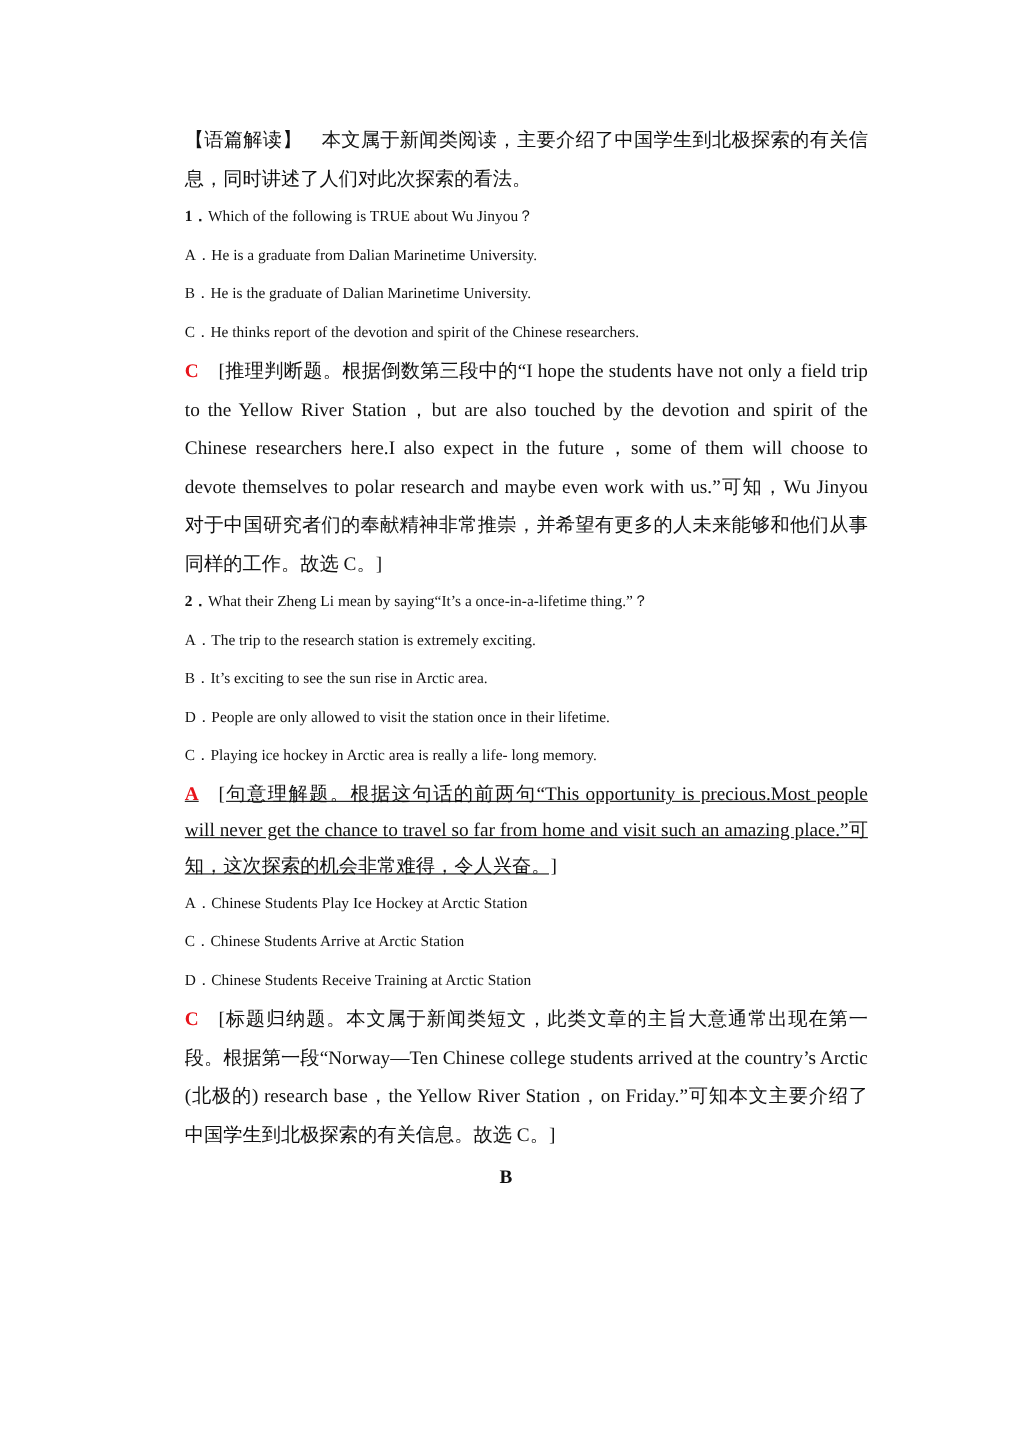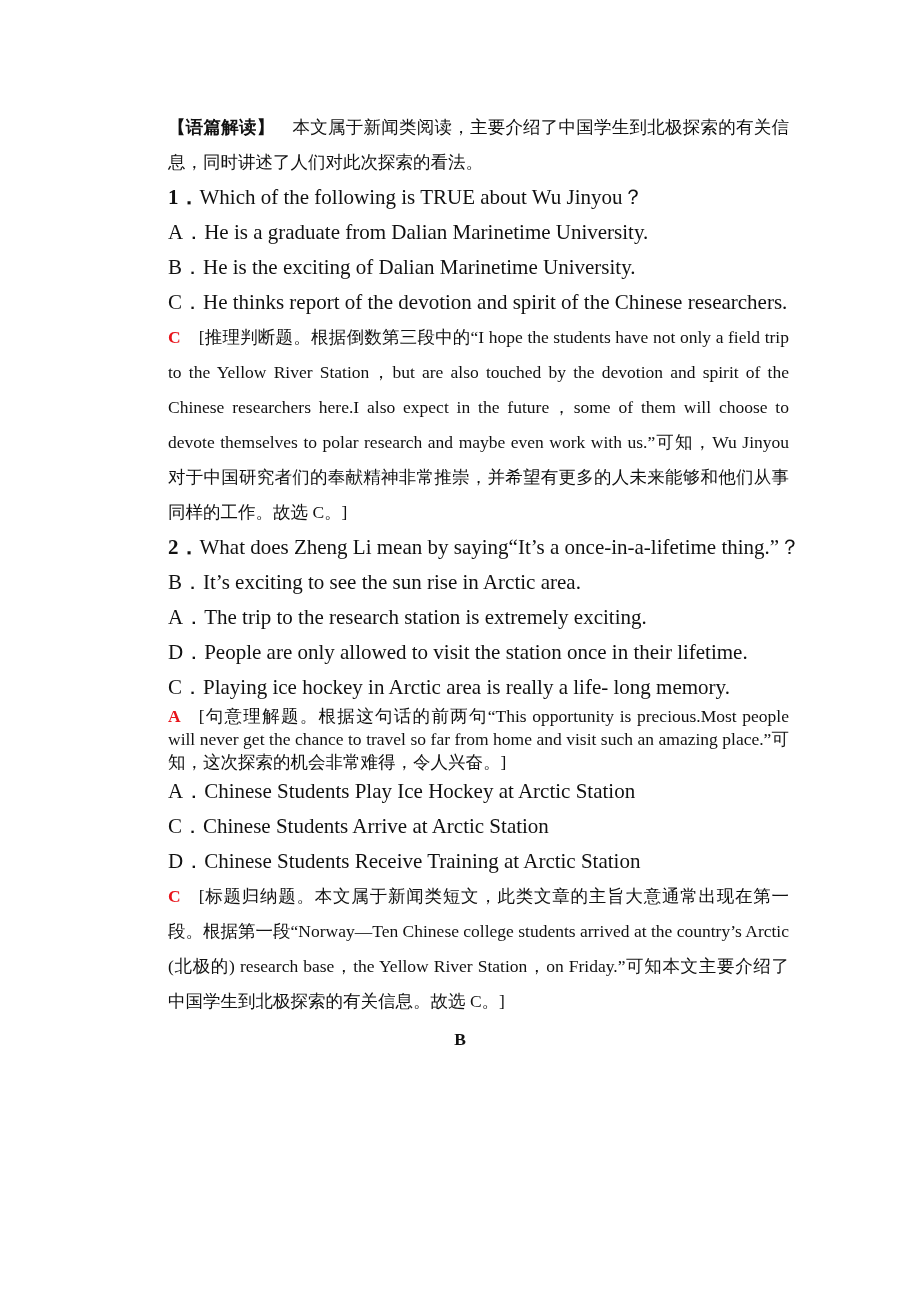--- a/index.html
+++ b/index.html
@@ -1,48 +1,48 @@
 <!DOCTYPE html>
 <html><head>
 <meta charset="utf-8">
 <style>
   html, body { margin:0; padding:0; background:#ffffff; }
   body { width:920px; height:1302px; position:relative; overflow:hidden;
          font-family:"Liberation Serif","DejaVu Serif",serif; color:#111; }
   .page { position:absolute; left:131px; top:110px; width:658px; }
-  .line { font-size:21px; line-height:35px; height:35px; white-space:nowrap; }
+  .line { font-size:14px; line-height:35px; height:35px; white-space:nowrap; }
   .para { font-size:17.5px; line-height:35px; text-align:justify; }
   .ind { padding-left:37px; }
   .ans { color:#e8141b; font-weight:bold; margin-right:18px; }
-  .head { font-weight:bold; margin-right:18px; }
+  .head { font-weight:normal; margin-right:18px; }
   .center { text-align:center; font-weight:bold; font-size:17.5px; line-height:35px; margin-top:3px; }
   .num { font-weight:bold; }
 </style>
 </head>
 <body>
 
 <div class="page">
 
   <div class="para ind"><span class="head">【语篇解读】</span><span>本文属于新闻类阅读，主要介绍了中国学生到北极探索的有关信息，同时讲述了人们对此次探索的看法。</span></div>
 
   <div>
     <div class="line ind"><span class="num">1．</span><span>Which of the following is TRUE about Wu Jinyou？</span></div>
     <div class="line ind">A．He is a graduate from Dalian Marinetime University.</div>
-    <div class="line ind">B．He is the exciting of Dalian Marinetime University.</div>
+    <div class="line ind">B．He is the graduate of Dalian Marinetime University.</div>
     <div class="line ind">C．He thinks report of the devotion and spirit of the Chinese researchers.</div>
     <div class="para ind"><span class="ans">C</span><span>[推理判断题。根据倒数第三段中的“I hope the students have not only a field trip to the Yellow River Station，but are also touched by the devotion and spirit of the Chinese researchers here.I also expect in the future，some of them will choose to devote themselves to polar research and maybe even work with us.”可知，Wu Jinyou 对于中国研究者们的奉献精神非常推崇，并希望有更多的人未来能够和他们从事同样的工作。故选 C。]</span></div>
   </div>
 
   <div>
-    <div class="line ind"><span class="num">2．</span><span>What does Zheng Li mean by saying“It’s a once-in-a-lifetime thing.”？</span></div>
+    <div class="line ind"><span class="num">2．</span><span>What their Zheng Li mean by saying“It’s a once-in-a-lifetime thing.”？</span></div>
+    <div class="line ind">A．The trip to the research station is extremely exciting.</div>
     <div class="line ind">B．It’s exciting to see the sun rise in Arctic area.</div>
-    <div class="line ind">A．The trip to the research station is extremely exciting.</div>
     <div class="line ind">D．People are only allowed to visit the station once in their lifetime.</div>
     <div class="line ind">C．Playing ice hockey in Arctic area is really a life- long memory.</div>
-    <div class="para ind" style="line-height:23px;"><span class="ans">A</span><span>[句意理解题。根据这句话的前两句“This opportunity is precious.Most people will never get the chance to travel so far from home and visit such an amazing place.”可知，这次探索的机会非常难得，令人兴奋。]</span></div>
+    <div class="para ind" style="line-height:33px;text-decoration:underline;"><span class="ans">A</span><span>[句意理解题。根据这句话的前两句“This opportunity is precious.Most people will never get the chance to travel so far from home and visit such an amazing place.”可知，这次探索的机会非常难得，令人兴奋。]</span></div>
   </div>
 
   <div>
     <div class="line ind">A．Chinese Students Play Ice Hockey at Arctic Station</div>
     <div class="line ind">C．Chinese Students Arrive at Arctic Station</div>
     <div class="line ind">D．Chinese Students Receive Training at Arctic Station</div>
     <div class="para ind"><span class="ans">C</span><span>[标题归纳题。本文属于新闻类短文，此类文章的主旨大意通常出现在第一段。根据第一段“Norway—Ten Chinese college students arrived at the country’s Arctic (北极的) research base，the Yellow River Station，on Friday.”可知本文主要介绍了中国学生到北极探索的有关信息。故选 C。]</span></div>
   </div>
 
   <div class="center">B</div>

